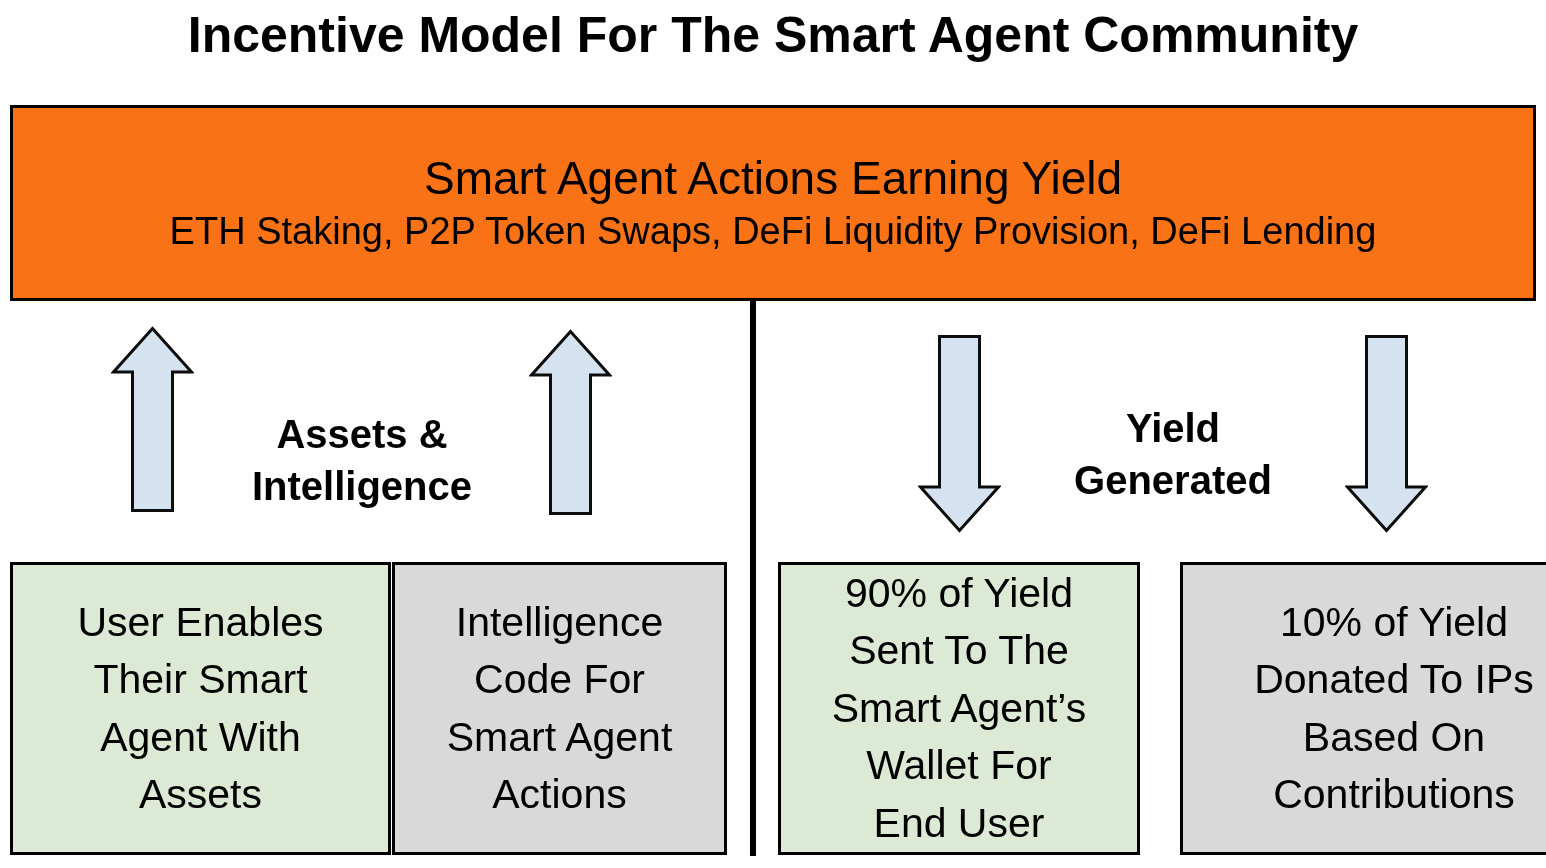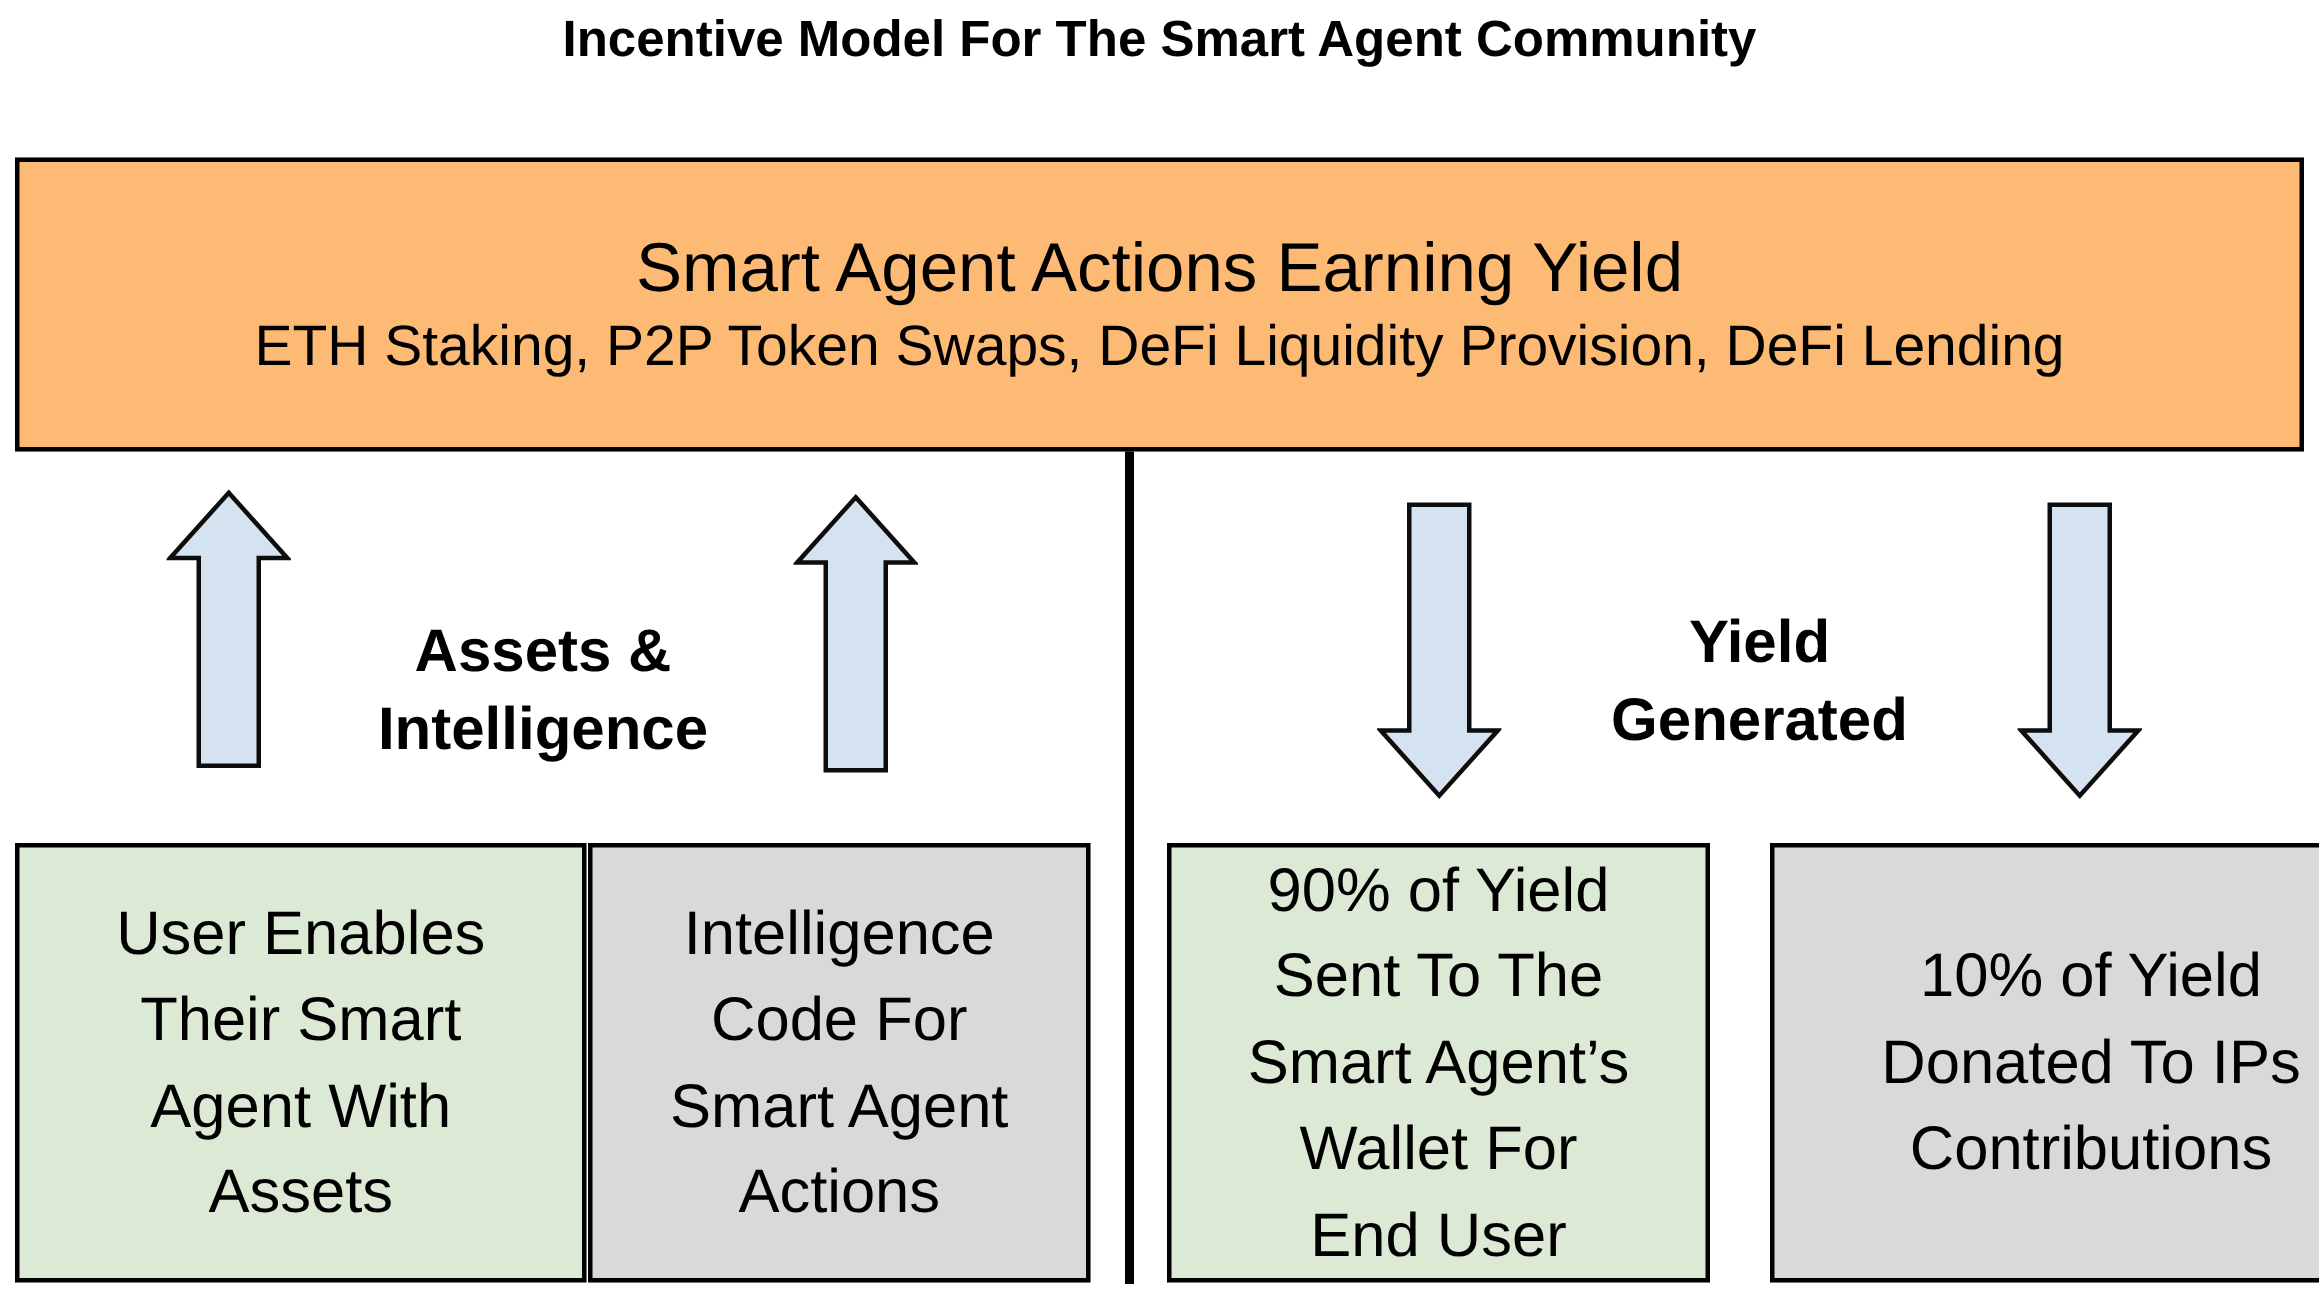--- a/index.html
+++ b/index.html
@@ -7,27 +7,27 @@
     position:relative;
     width:1546px;height:868px;
     background:#ffffff;
     font-family:"Liberation Sans","DejaVu Sans",sans-serif;
     color:#000;
     overflow:hidden;
   }
   .title{
     position:absolute;left:0;top:8px;width:100%;
     text-align:center;
-    font-size:34px;font-weight:bold;line-height:1.1;
+    font-size:50px;font-weight:bold;line-height:1.1;
     margin:0;
   }
   .top-box{
     position:absolute;left:10px;top:105px;width:1526px;height:196px;
     box-sizing:border-box;
-    background:#fdba74;
+    background:#f97316;
     border:3px solid #000;
     display:flex;flex-direction:column;justify-content:center;align-items:center;
     gap:8px;
   }
   .top-heading{font-size:46px;line-height:1.1;}
   .top-subheading{font-size:38px;line-height:1.1;}
   .divider{
     position:absolute;left:750px;top:301px;width:6px;height:555px;
     background:#000;
   }
@@ -111,16 +111,17 @@
     <span class="line">90% of Yield</span>
     <span class="line">Sent To The</span>
     <span class="line">Smart Agent’s</span>
     <span class="line">Wallet For</span>
     <span class="line">End User</span>
   </div>
 
   <div class="bottom-box box-4 gray">
     <span class="line">10% of Yield</span>
     <span class="line">Donated To IPs</span>
+    <span class="line">Based On</span>
     <span class="line">Contributions</span>
   </div>
 
 </div>
 
 </body></html>

